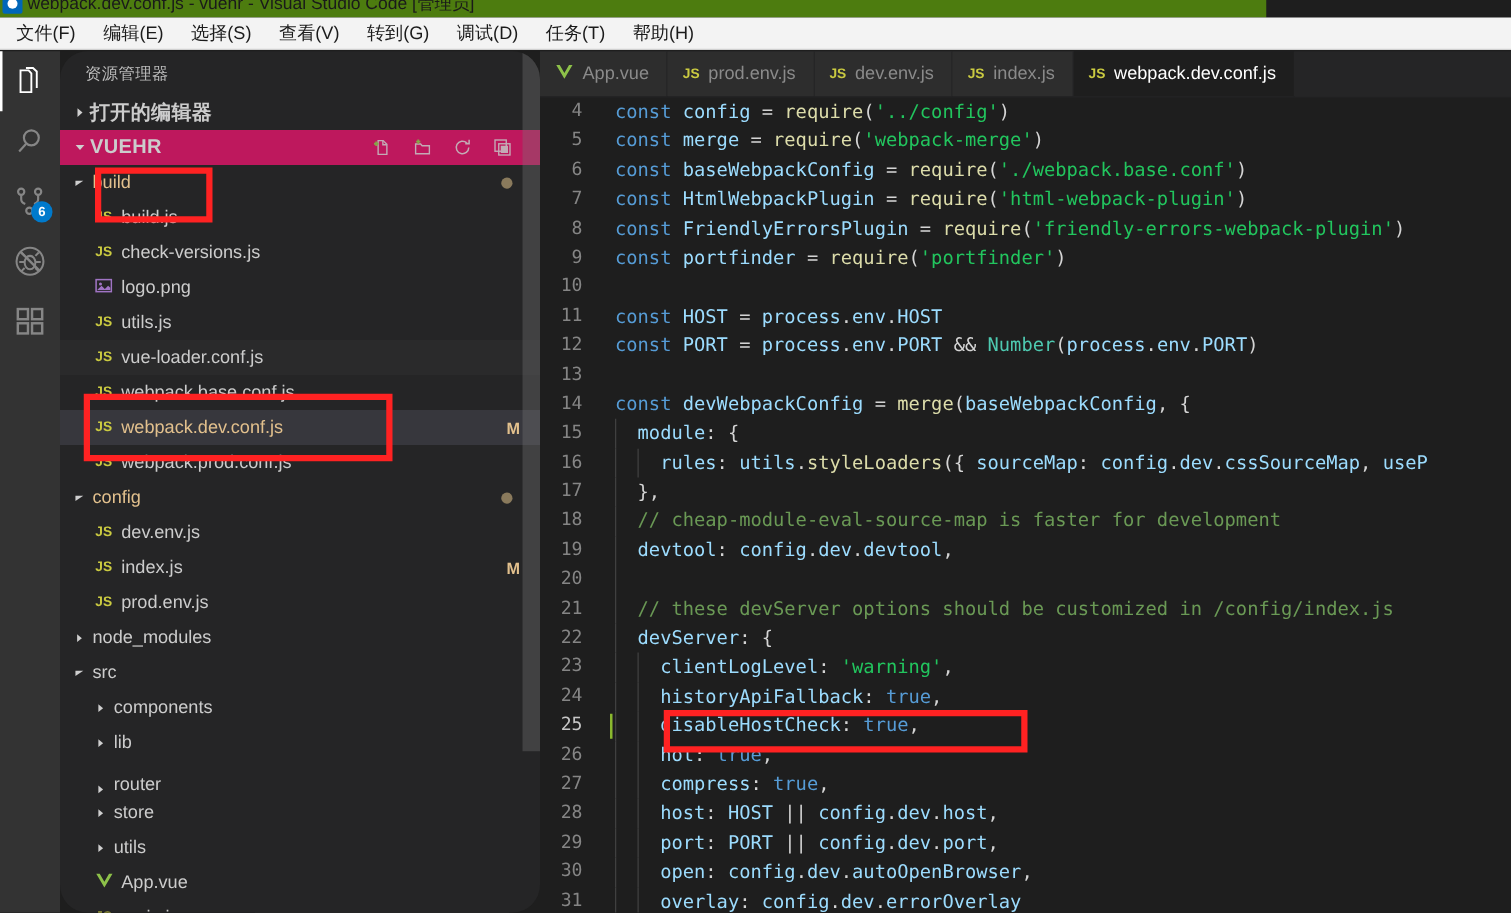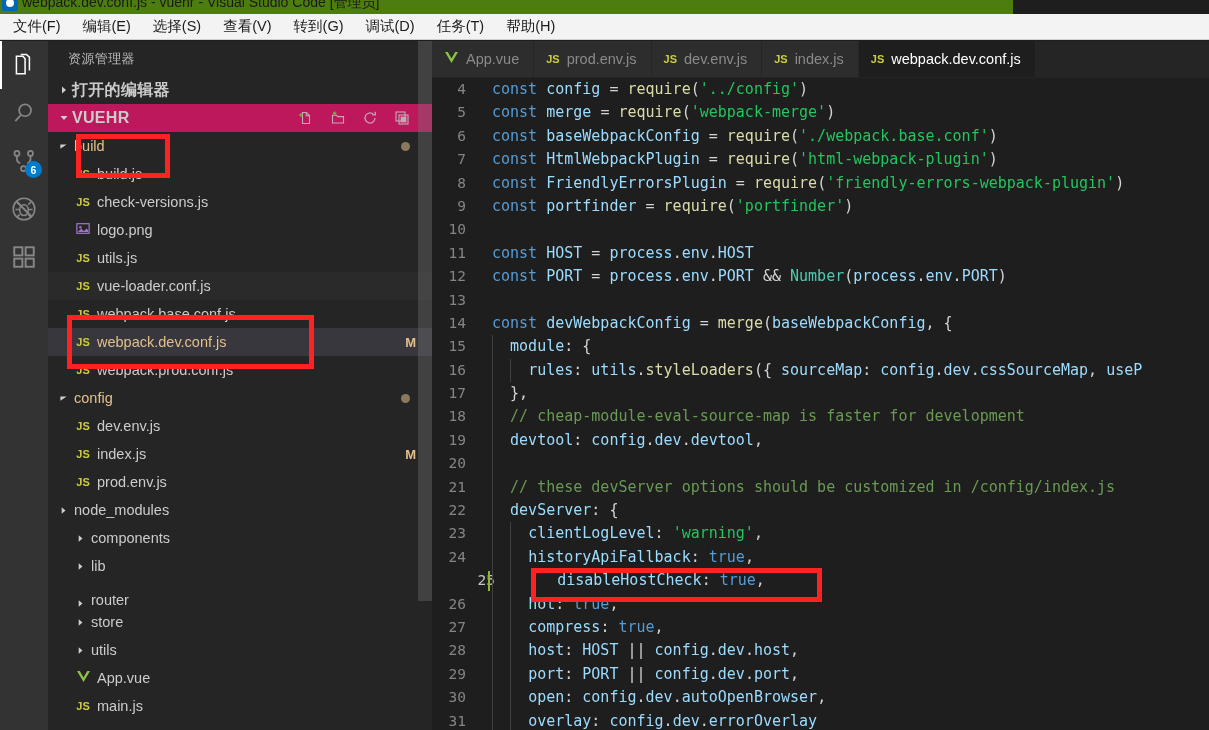--- a/index.html
+++ b/index.html
@@ -68,21 +68,21 @@
     min-width: 17px; height: 17px; border-radius: 9px;
     background: #007acc; color: #fff; font-size: 10.5px;
     display: flex; align-items: center; justify-content: center;
     font-family: "Liberation Sans", sans-serif; font-weight: bold;
     padding: 0 4px;
   }
 
   
   #sidebar {
     position: absolute; left: 48px; top: 0; width: 384px; height: 689px;
-    background: #252526; overflow: hidden;
+    background: #252526; overflow: hidden; border-radius: 22px;
   }
   #sidebar-title {
     height: 35px; line-height: 35px; padding-left: 20px;
     font-size: 13px; color: #bbbbbb; letter-spacing: .4px;
     font-family: "Liberation Sans", sans-serif;
   }
   .section-row {
     height: 28px; display: flex; align-items: center;
     padding-left: 8px; font-size: 13.5px; color: #cccccc;
     cursor: pointer; user-select: none;
@@ -154,21 +154,21 @@
   }
   .cline {
     position: relative; height: 23.4px; line-height: 23.4px;
     white-space: pre; display: flex;
   }
   .cline .ln {
     width: 56px; text-align: right; padding-right: 22px;
     color: #858585; font-size: 14.5px; flex: none;
     font-family: "DejaVu Sans Mono", monospace;
   }
-  .cline.curline .ln { color: #c6c6c6; margin-left: 29px; }
+  .cline.curline .ln { color: #c6c6c6; }
   .cline .ctext { flex: 1; padding-left: 4px; }
   .cline .cursorbar {
     position: absolute; left: 58px; top: 2px; width: 2px; height: 20px;
     background: #8ab82e;
   }
 
   
   .t-kw   { color: #569cd6; }
   .t-var  { color: #9cdcfe; }
   .t-fn   { color: #dcdcaa; }
@@ -384,20 +384,28 @@
           <span class="fico js">JS</span>
           <span class="tname jsfile">prod.env.js</span>
         </div>
         <div class="tree-row" style="padding-left: 8px;">
           <span class="arrow">
             <svg width="9" height="9" viewBox="0 0 10 10">
               <path d="M3 1.5 L7.2 5 L3 8.5 Z" fill="#cfcfcf"></path>
             </svg>
           </span>
           <span class="tname folder">node_modules</span>
+        </div>
+        <div class="tree-row" style="padding-left: 8px;">
+          <span class="arrow">
+            <svg width="9" height="9" viewBox="0 0 10 10">
+              <path d="M1.5 2.8 L8.5 2.8 L1.5 7.6 Z" fill="#cfcfcf"></path>
+            </svg>
+          </span>
+          <span class="tname folder">src</span>
         </div>
         <div class="tree-row" style="padding-left: 25px;">
           <span class="arrow">
             <svg width="9" height="9" viewBox="0 0 10 10">
               <path d="M3 1.5 L7.2 5 L3 8.5 Z" fill="#cfcfcf"></path>
             </svg>
           </span>
           <span class="tname folder">components</span>
         </div>
         <div class="tree-row" style="padding-left: 25px;">

